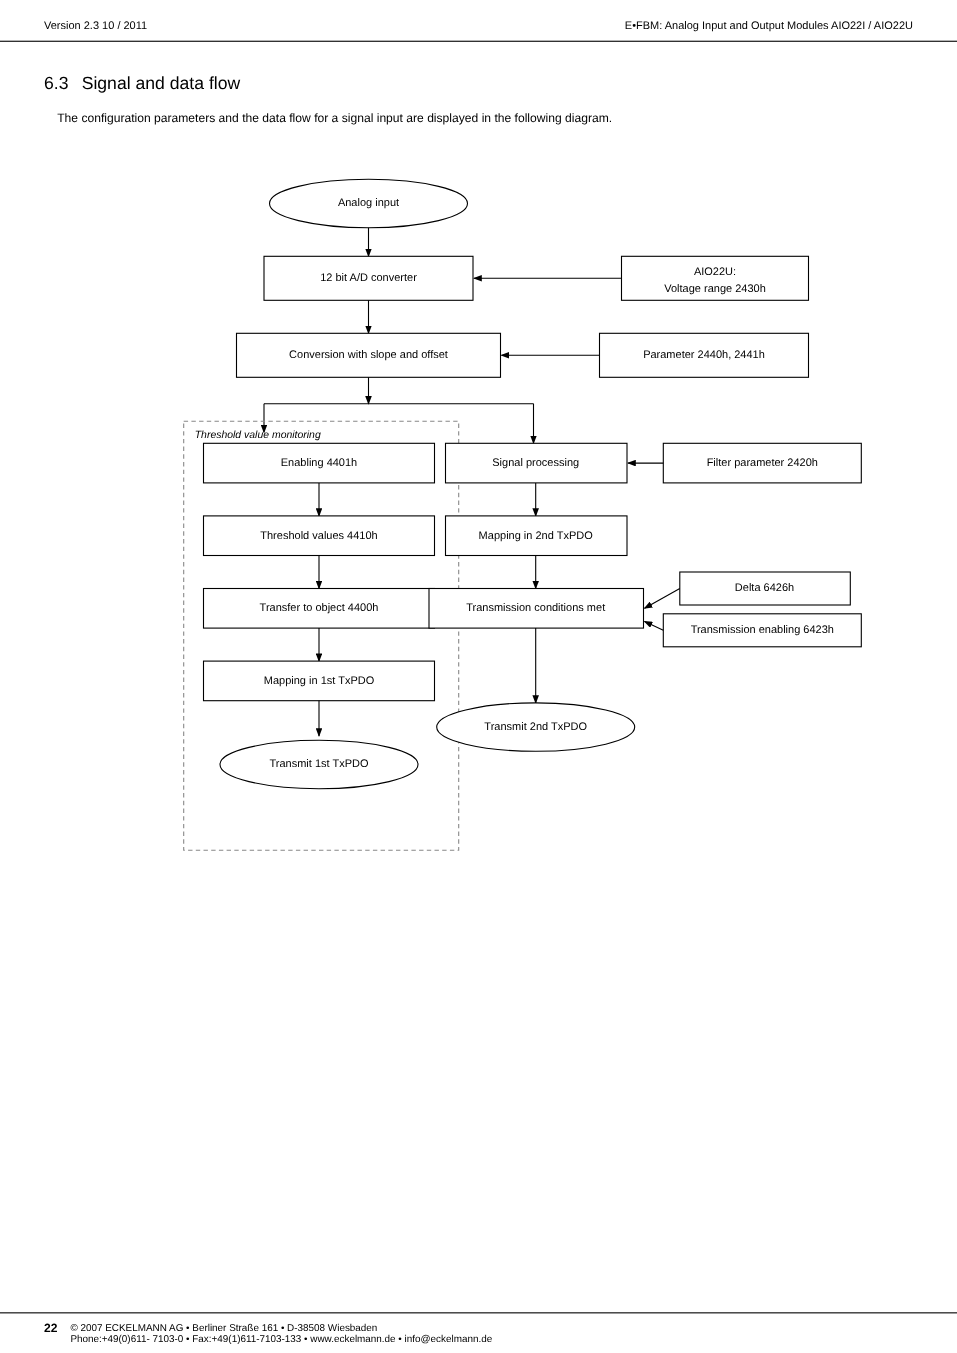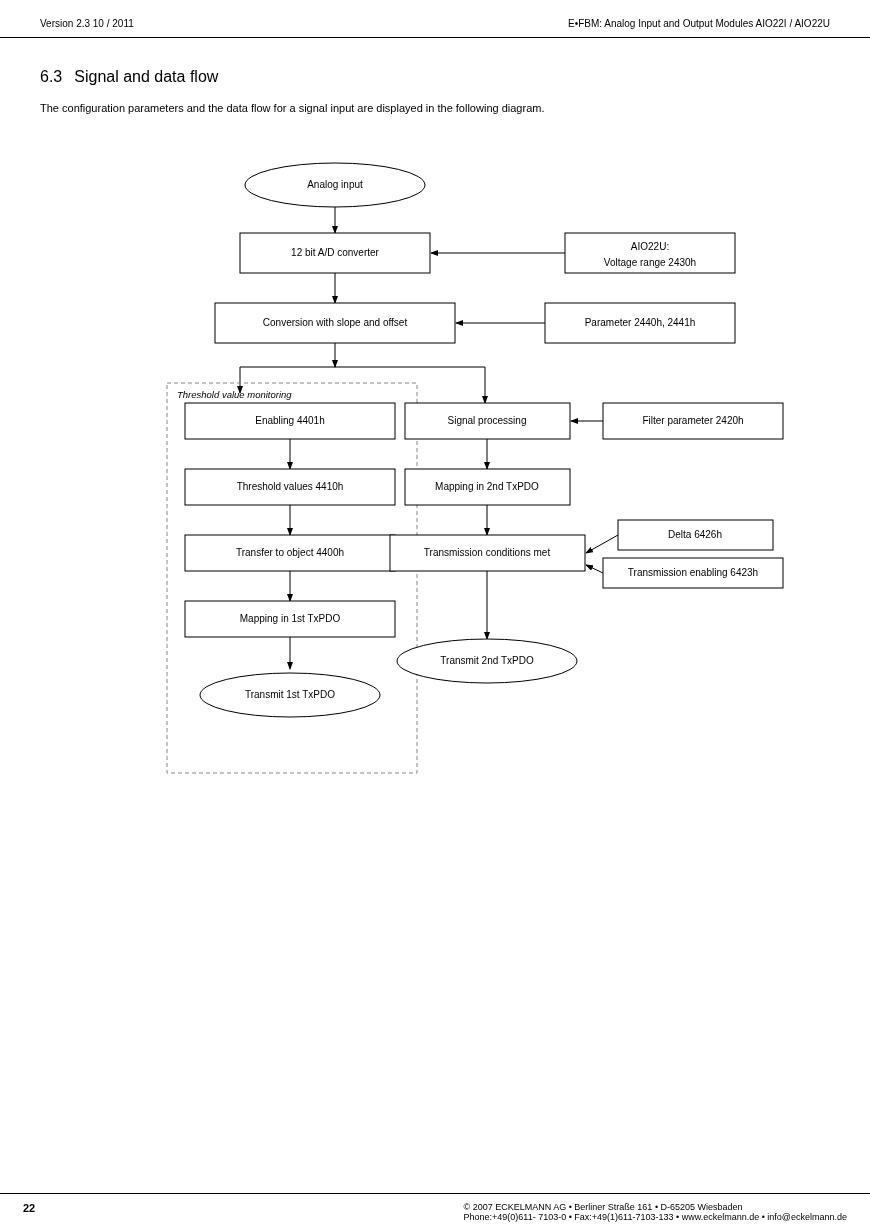--- a/index.html
+++ b/index.html
@@ -23,26 +23,25 @@
       font-size: 10px;
     }
 
     
     .page-footer {
       position: absolute;
       bottom: 0;
       left: 0;
       right: 0;
       border-top: 1px solid #000;
-      padding: 8px 23px;
+      padding: 8px 40px;
       font-size: 9px;
       display: flex;
       align-items: flex-start;
-      gap: 26px;
-      justify-content: space-between;
+      gap: 4px;
     }
     .footer-page-num {
       font-size: 11px;
       font-weight: bold;
       min-width: 20px;
     }
 
     
     .page-content {
       padding: 30px 40px 80px 40px;
@@ -62,20 +61,21 @@
     .section-title {
       font-size: 16px;
       font-weight: normal;
     }
 
     .section-desc {
       font-size: 11px;
       line-height: 1.5;
       margin-bottom: 28px;
       max-width: 720px;
+      margin-left: 12px;
     }
 
     
     .diagram-container {
       position: relative;
       width: 760px;
       margin: 0 auto;
     }
 
     
@@ -239,16 +239,16 @@
       <text x="432" y="516" class="box-text">Transmit 2nd TxPDO</text>
 
     </svg>
   </div>
 
 </div>
 
 <div class="page-footer">
   <span class="footer-page-num">22</span>
   <div>
-    <div>© 2007 ECKELMANN AG • Berliner Straße 161 • D-65205 Wiesbaden</div>
+    <div>© 2007 ECKELMANN AG • Berliner Straße 161 • D-38508 Wiesbaden</div>
     <div>Phone:+49(0)611- 7103-0 • Fax:+49(1)611-7103-133 • www.eckelmann.de • info@eckelmann.de</div>
   </div>
 </div>
 
 </body></html>

